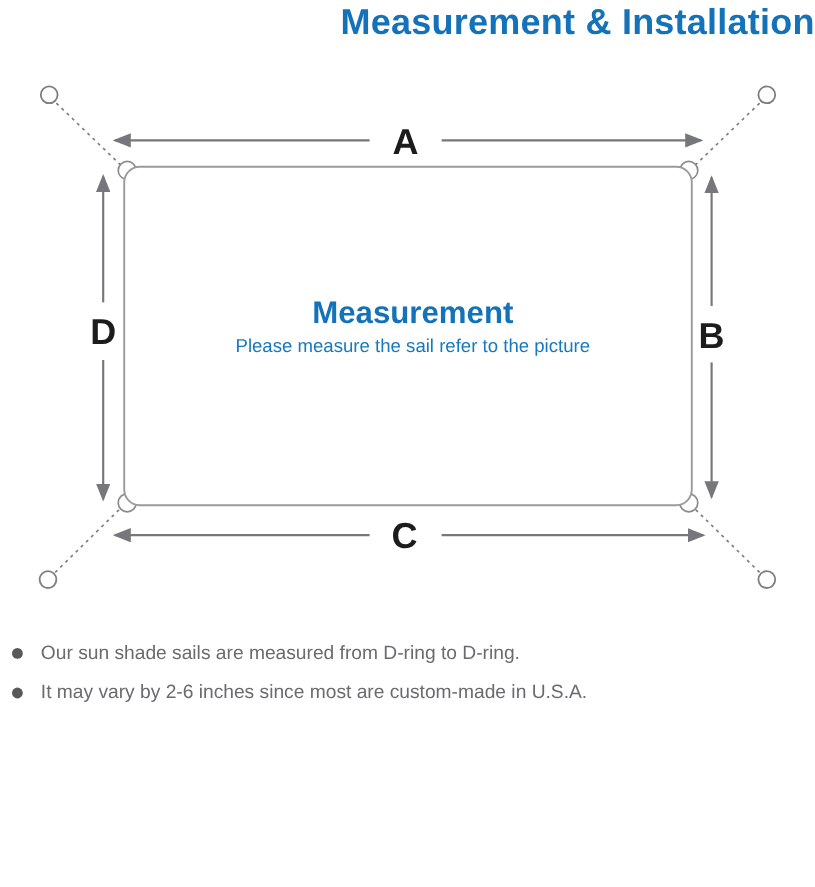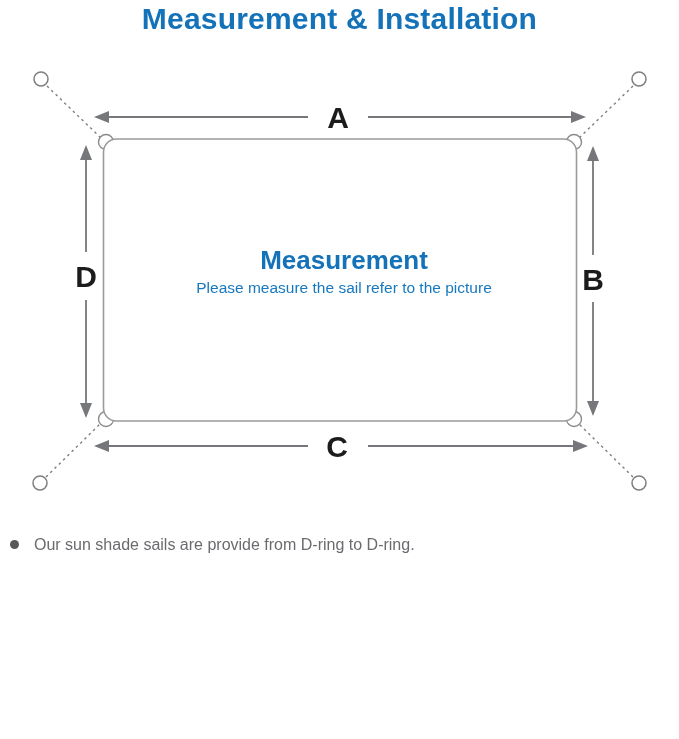--- a/index.html
+++ b/index.html
@@ -6,21 +6,21 @@
   .page{
     position:relative;
     width:679px;height:739px;
     background:#ffffff;
     font-family:"Liberation Sans", sans-serif;
     overflow:hidden;
   }
   .page-title{
     position:absolute;top:0;left:0;right:0;
     margin:0;padding-top:2px;
-    text-align:center;
+    text-align:right;
     font-size:30px;font-weight:700;
     color:#1472b9;
     letter-spacing:0.2px;
   }
   .diagram-svg{
     position:absolute;top:0;left:0;
   }
   .svg-dim-label{
     font-family:"Liberation Sans", sans-serif;
     font-size:30px;font-weight:700;fill:#1c1c1c;
@@ -98,17 +98,21 @@
     <text class="svg-dim-label" x="337" y="457" text-anchor="middle">C</text>
     <text class="svg-dim-label" x="86" y="287" text-anchor="middle">D</text>
 
     <text class="svg-heading" x="344" y="269" text-anchor="middle">Measurement</text>
     <text class="svg-caption" x="344" y="293" text-anchor="middle">Please measure the sail refer to the picture</text>
   </svg>
 
   <div class="bullet-list">
     <div class="list-item">
       <span class="bullet-dot"></span>
-      <span>Our sun shade sails are provide from D-ring to D-ring.</span>
+      <span>Our sun shade sails are measured from D-ring to D-ring.</span>
+    </div>
+    <div class="list-item">
+      <span class="bullet-dot"></span>
+      <span>It may vary by 2-6 inches since most are custom-made in U.S.A.</span>
     </div>
   </div>
 
 </div>
 
 </body></html>

